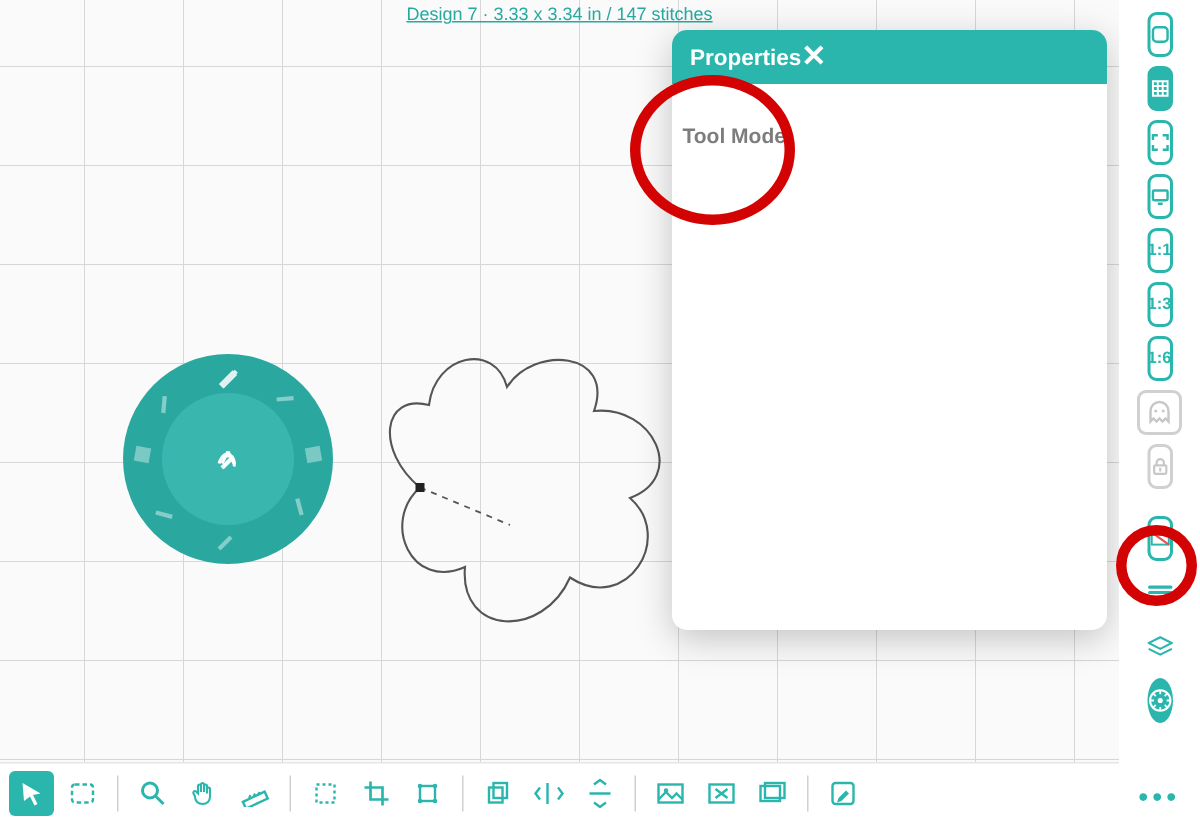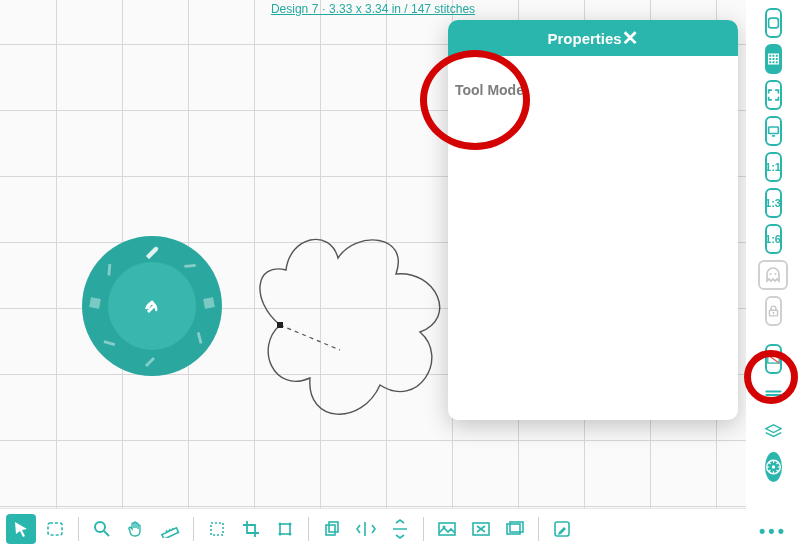--- a/index.html
+++ b/index.html
@@ -22,21 +22,21 @@
     text-decoration:underline;
   }
   
   .panel {
     position:absolute; left:448px; top:20px; width:290px; height:400px;
     background:#fff; border-radius:10px; box-shadow:0 6px 24px rgba(0,0,0,0.22);
     overflow:hidden;
   }
   .panel-header {
     height:36px; background:#2bb6ad; color:#fff; display:flex; align-items:center;
-    justify-content:center; padding:0 12px; font-size:15px; font-weight:600;
+    justify-content:flex-start; padding:0 12px; font-size:15px; font-weight:600;
   }
   .panel-header .close{ cursor:pointer; font-size:20px; line-height:20px;}
   .panel-body { padding:26px 7px; }
   .panel-body .label { color:#7d7d7d; font-weight:700; font-size:14px; margin-bottom:14px;}
   .radio-row{ display:flex; gap:22px; align-items:center;}
   .radio{ display:flex; align-items:center; gap:6px; cursor:pointer;}
   .radio .dot{
     width:18px; height:18px; border:2px solid #2bb6ad; border-radius:50%;
     display:flex; align-items:center; justify-content:center;
   }

